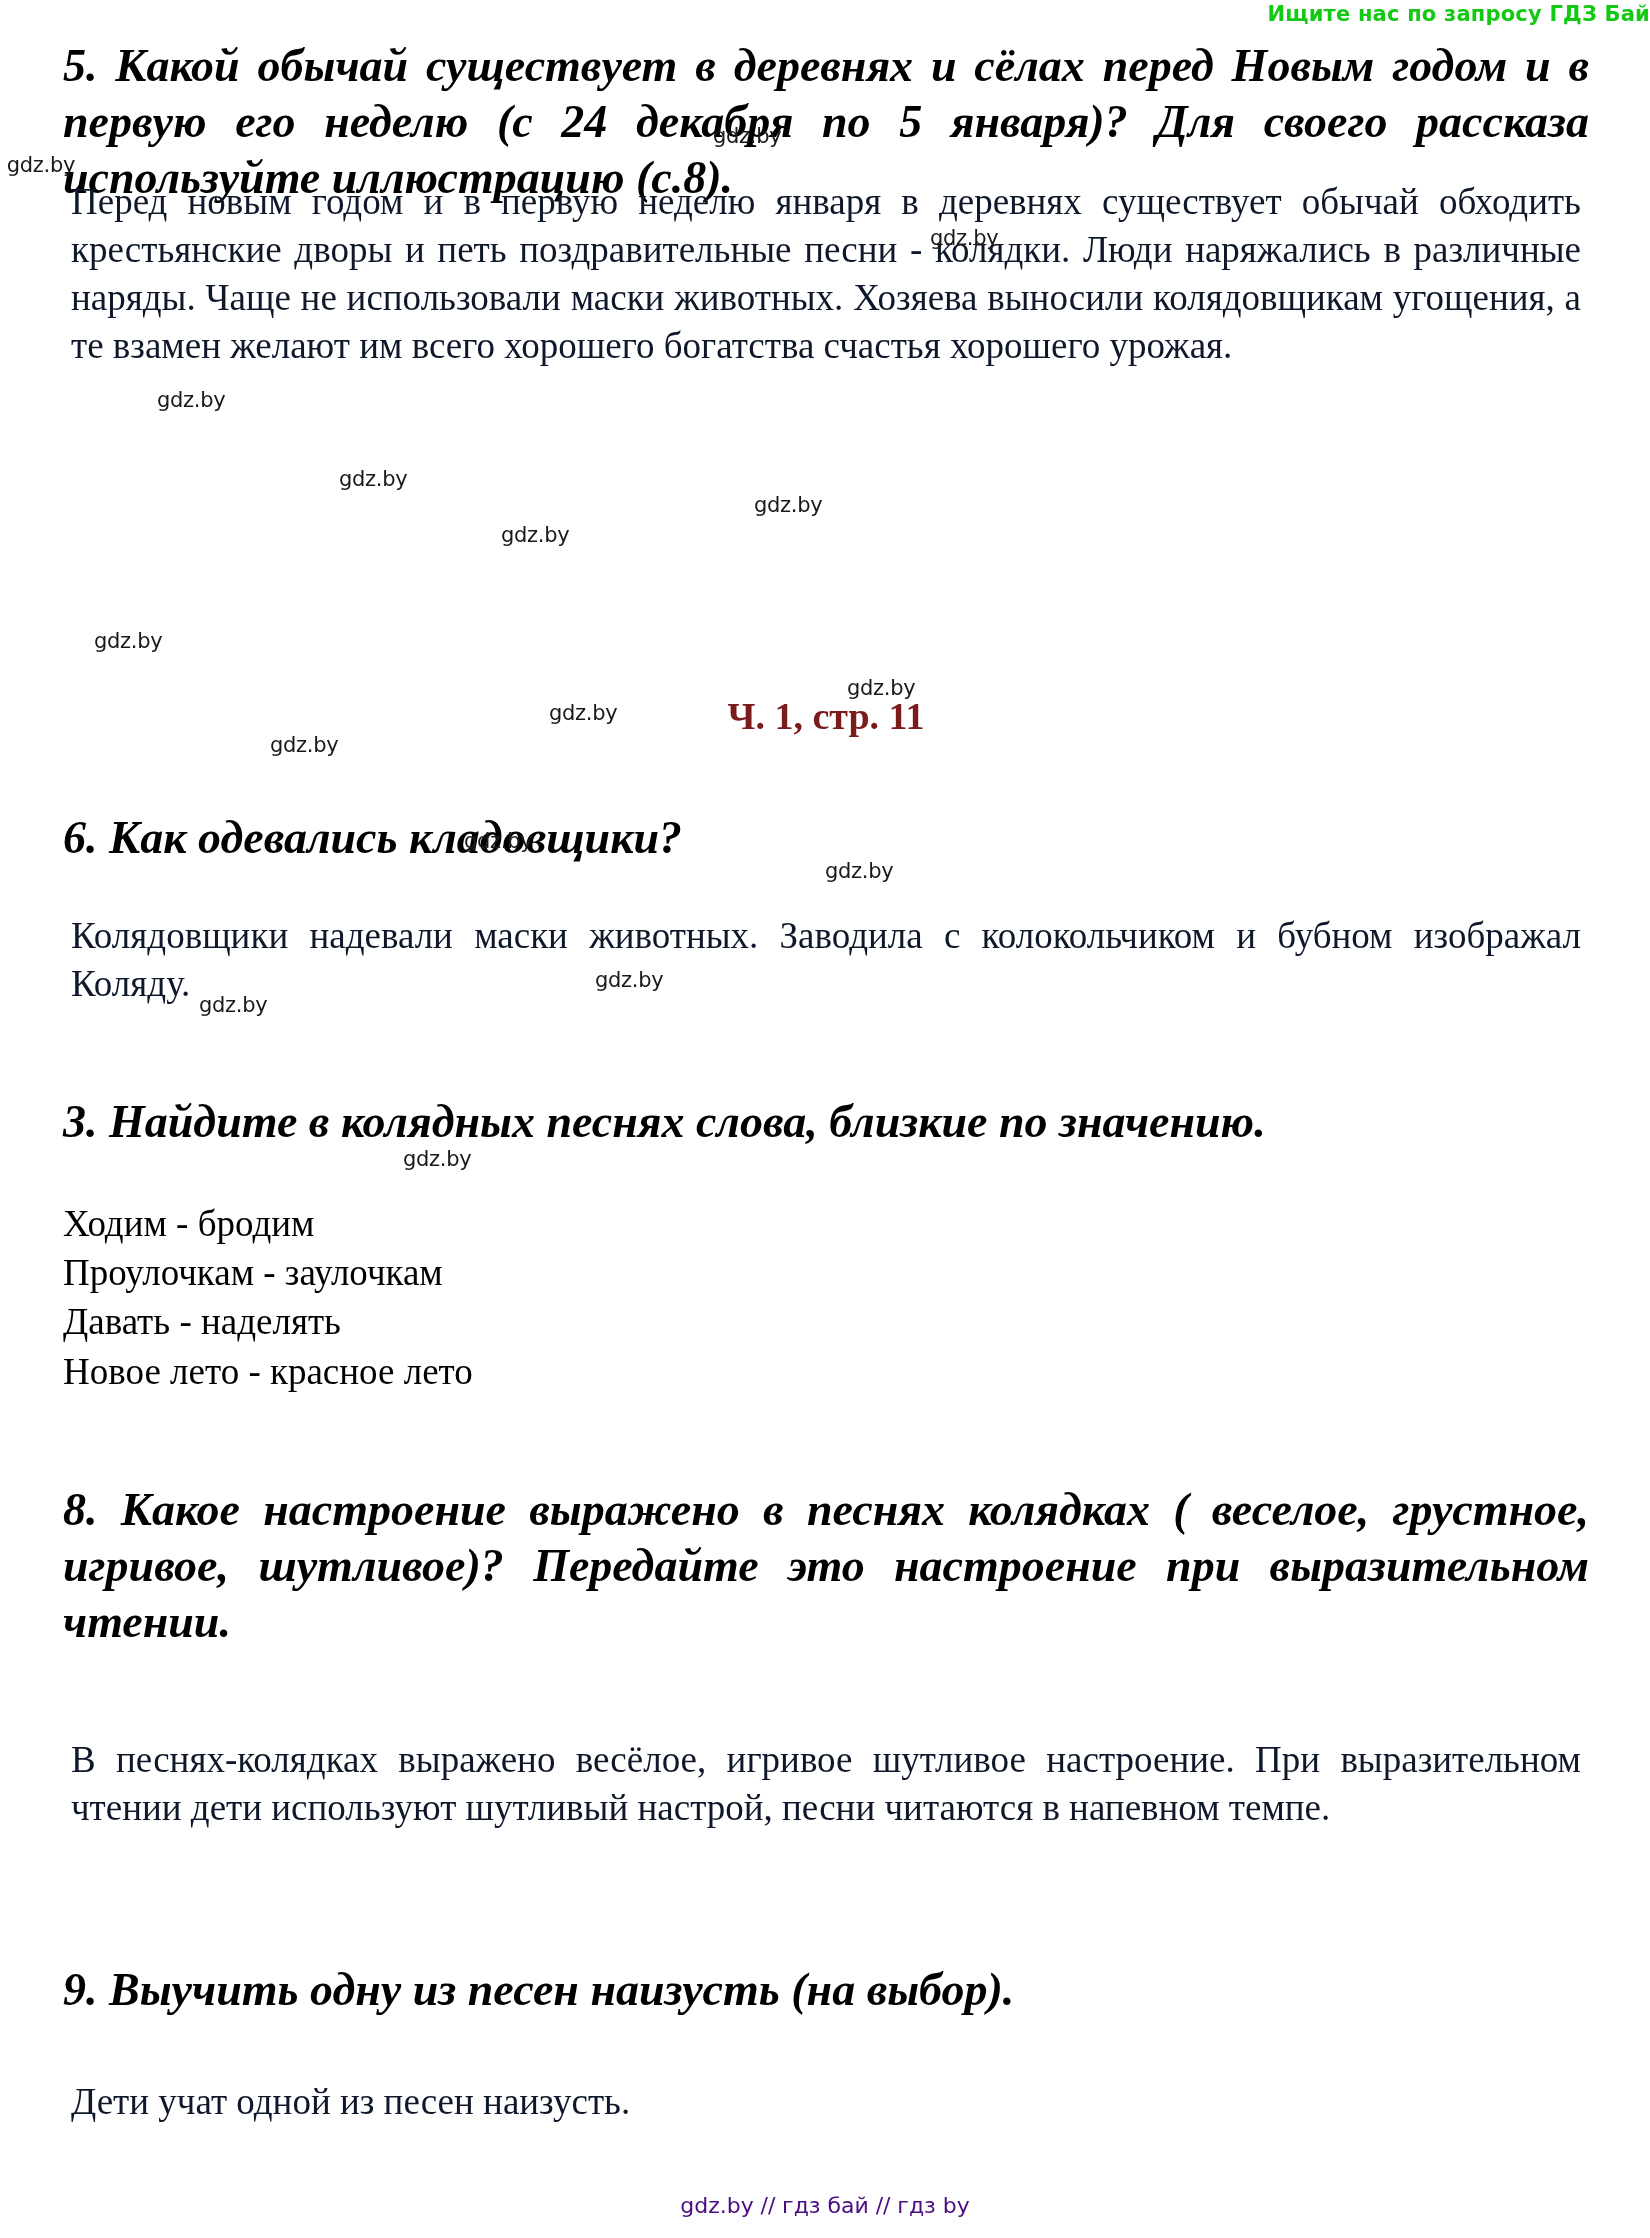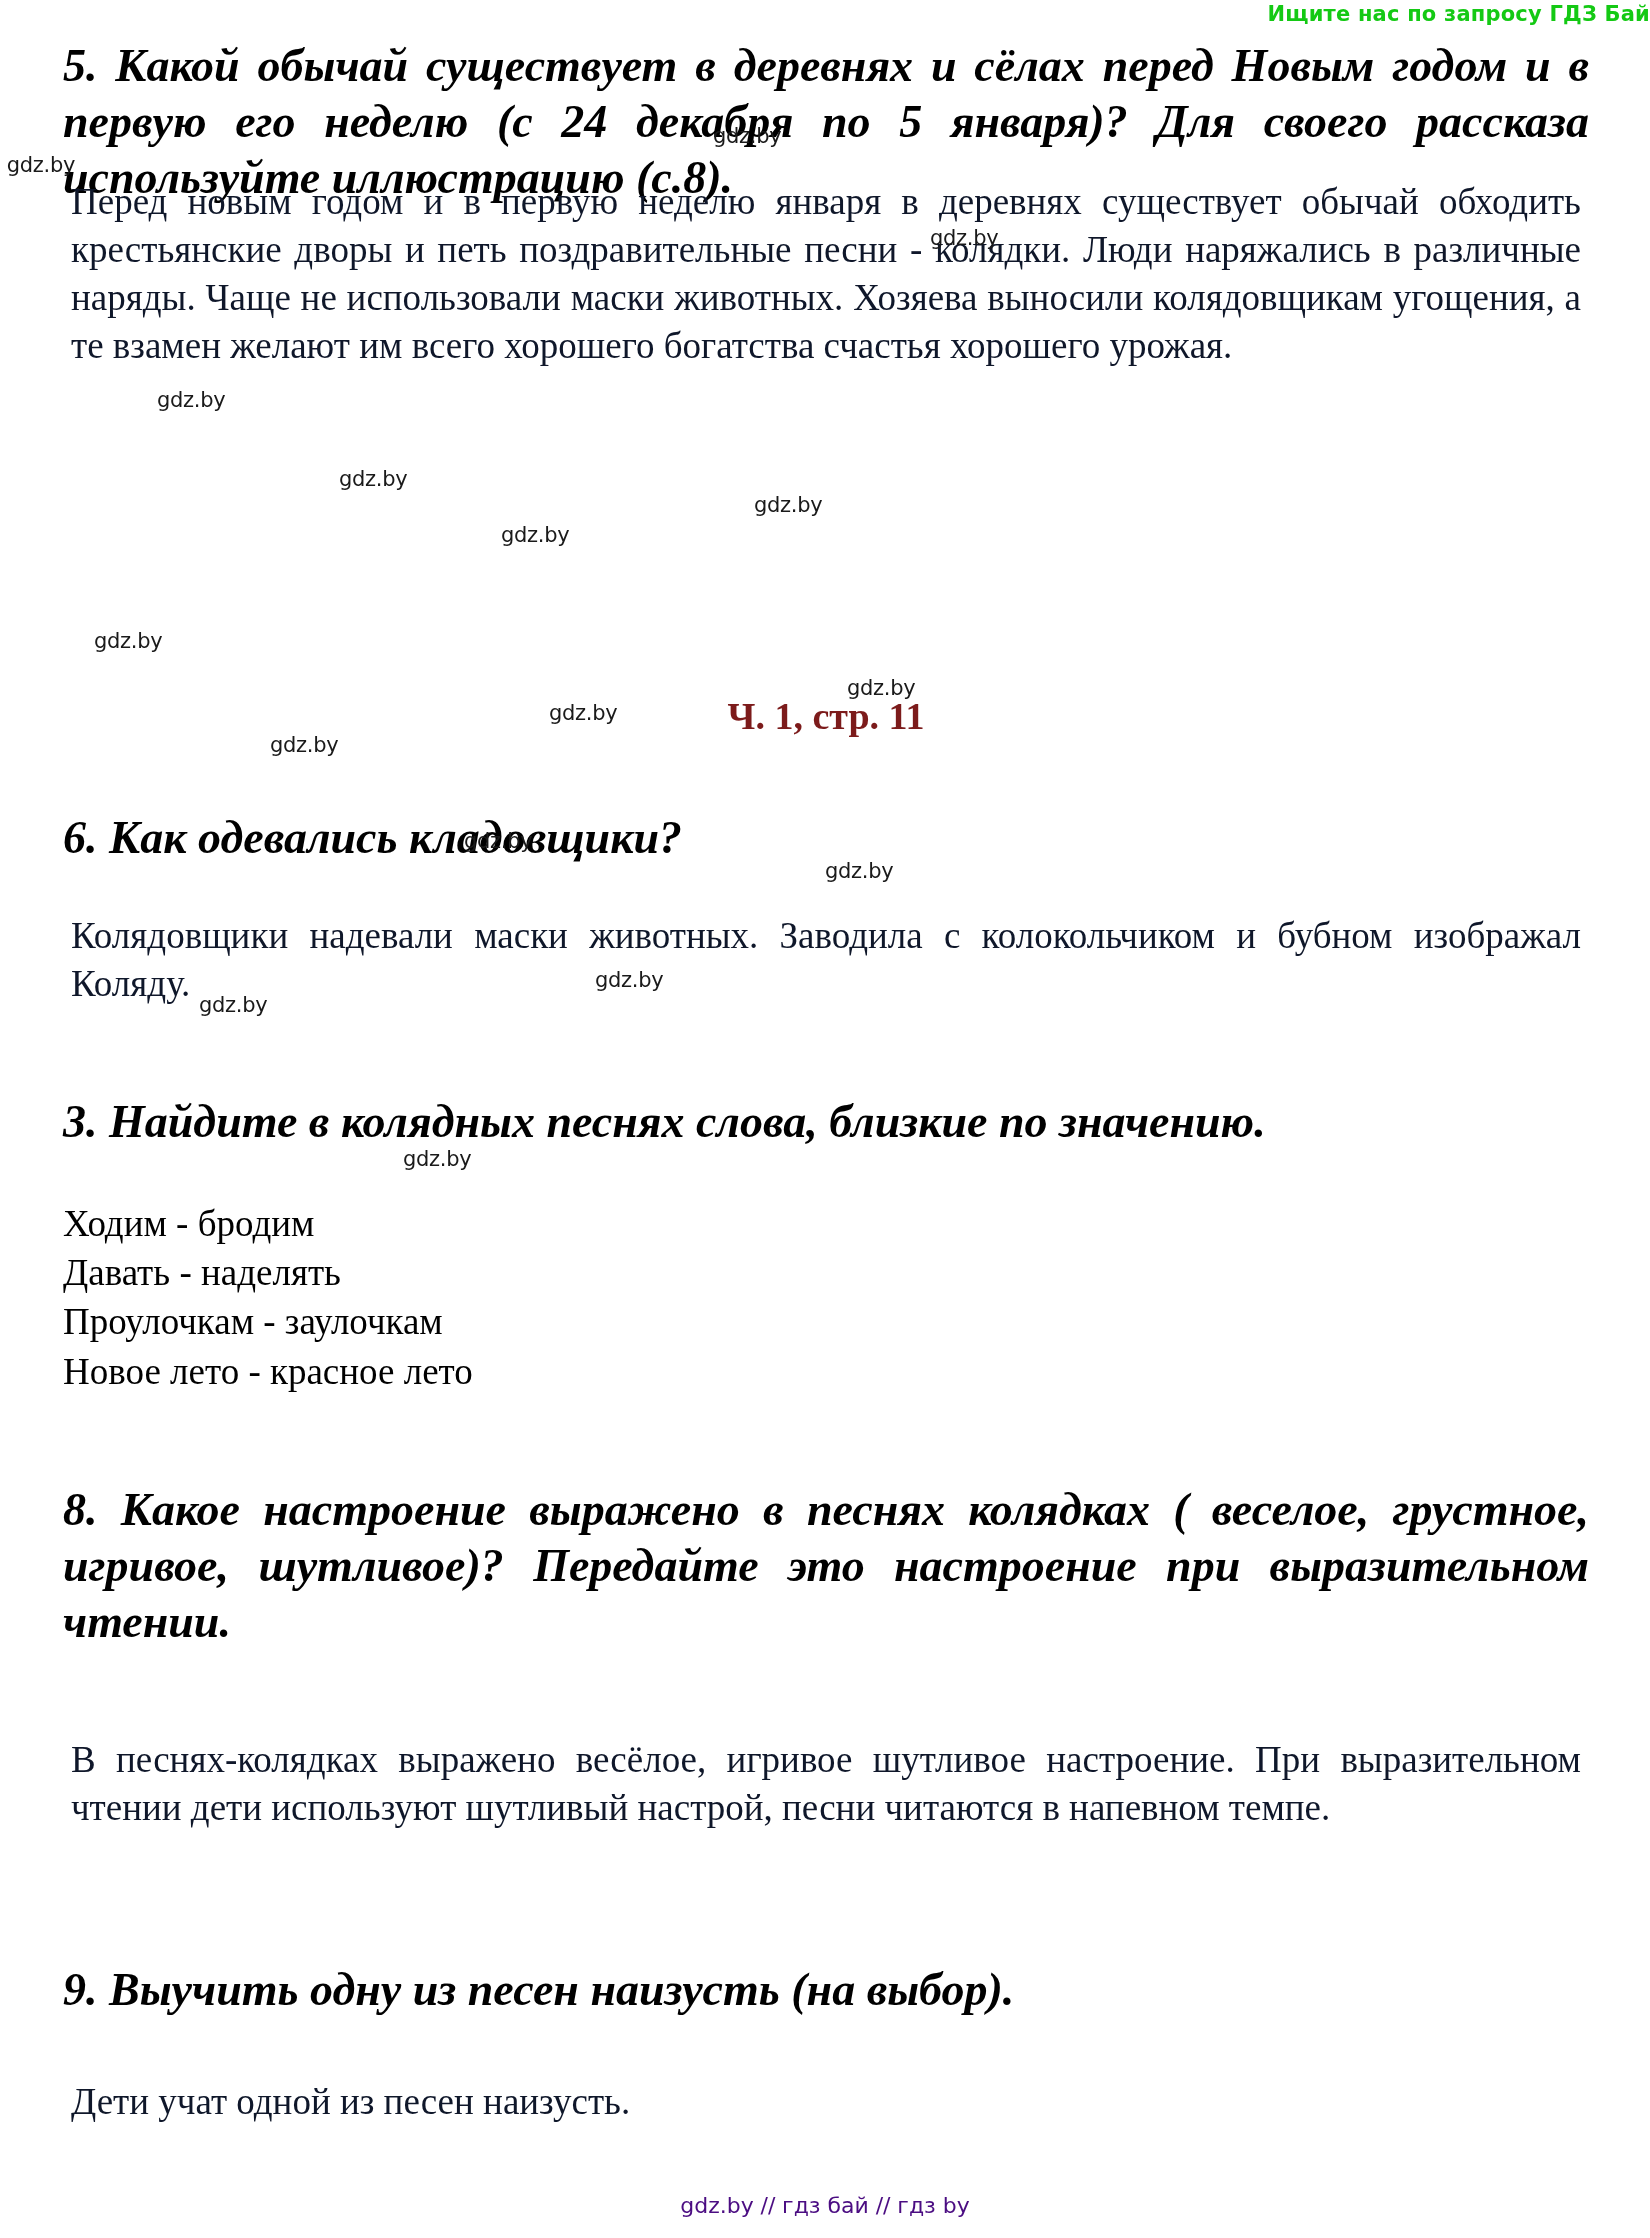--- a/index.html
+++ b/index.html
@@ -145,22 +145,22 @@
     <p class="ans">Колядовщики надевали маски животных. Заводила с колокольчиком и бубном изображал Коляду.</p>
   </div>
 
   <div class="col" style="top:1094px;">
     <p class="q single">3. Найдите в колядных песнях слова, близкие по значению.</p>
   </div>
 
   <div class="col" style="top:1199px;">
     <ul class="pairs">
       <li>Ходим - бродим</li>
+      <li>Проулочкам - заулочкам</li>
       <li>Давать - наделять</li>
-      <li>Проулочкам - заулочкам</li>
       <li>Новое лето - красное лето</li>
     </ul>
   </div>
 
   <div class="col" style="top:1482px;">
     <p class="q">8. Какое настроение выражено в песнях колядках ( веселое, грустное, игривое, шутливое)? Передайте это настроение при выразительном чтении.</p>
   </div>
 
   <div class="col" style="top:1728px;">
     <p class="ans">В песнях-колядках выражено весёлое, игривое шутливое настроение. При выразительном чтении дети используют шутливый настрой, песни читаются в напевном темпе.</p>

